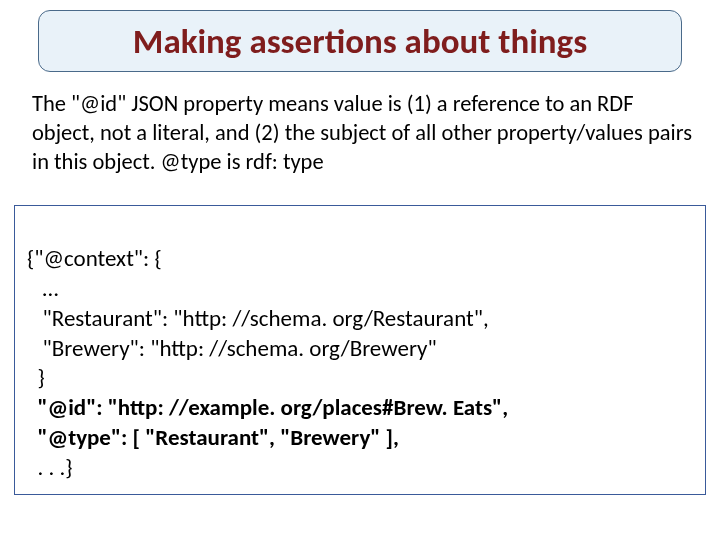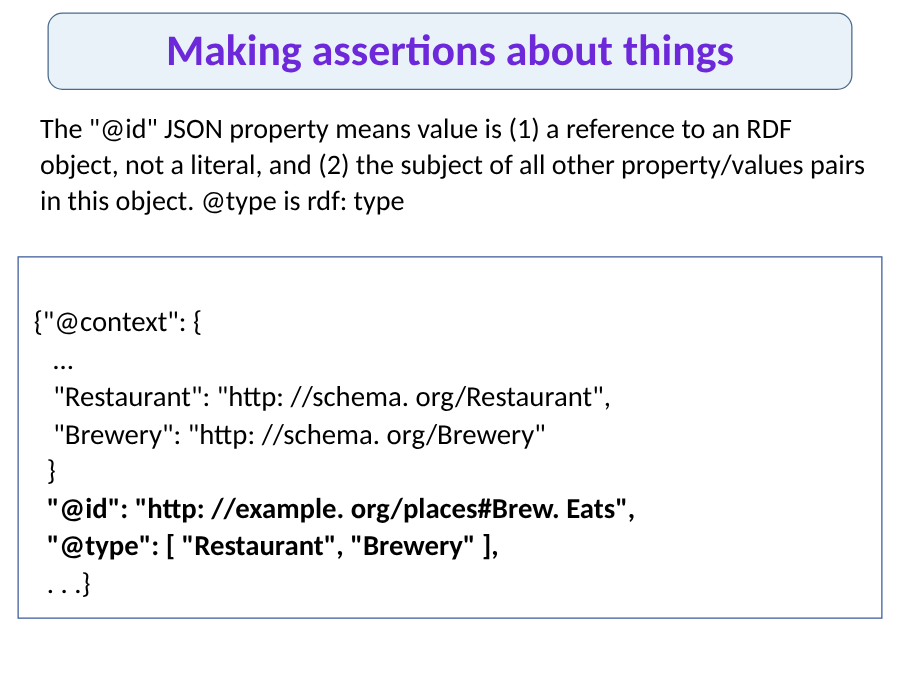--- a/index.html
+++ b/index.html
@@ -29,21 +29,21 @@
     border-radius: 12px;
     box-sizing: border-box;
     display: flex;
     align-items: center;
     justify-content: center;
   }
   .title-box h1 {
     margin: 0;
     font-size: 35px;
     font-weight: 700;
-    color: #6d28d9;
+    color: #7f1d1d;
     letter-spacing: 0px;
     text-align: right;
   }
   .desc {
     position: absolute;
     top: 90px;
     left: 32px;
     width: 660px;
     font-size: 22.5px;
     line-height: 1.28;

